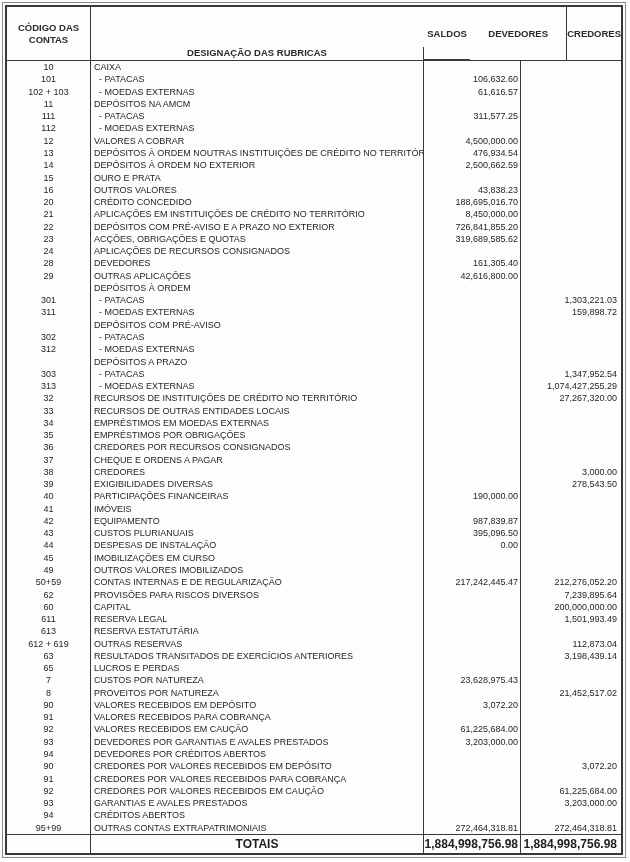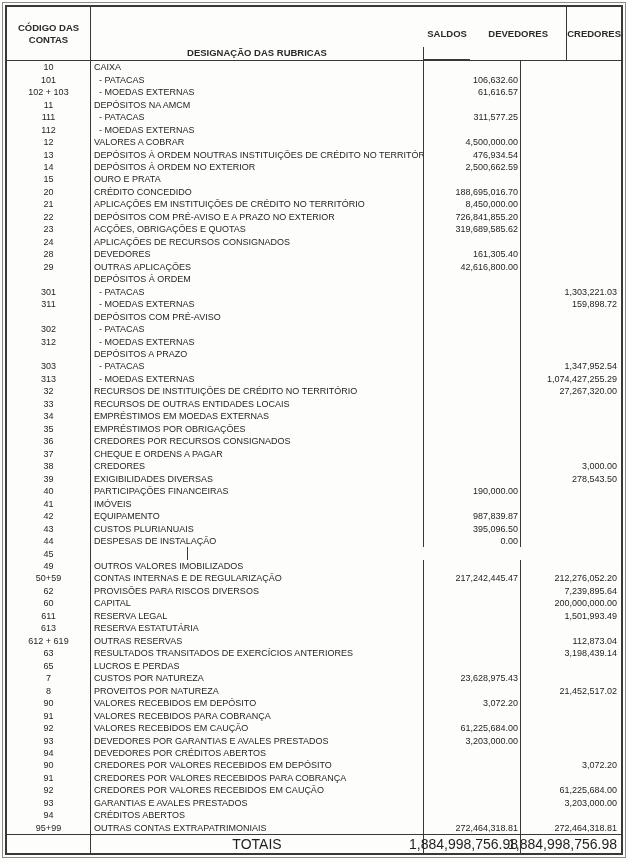--- a/index.html
+++ b/index.html
@@ -146,21 +146,22 @@
     display: flex;
     align-items: center;
     justify-content: flex-end;
     padding-right: 4px;
   }
   
   .tfoot {
     flex: 0 0 18px;
     display: flex;
     border-top: 1.5px solid #383838;
-    font-size: 14px;
+    font-size: 12px;
+    font-weight: bold;
   }
   .tfoot .c-desig {
     justify-content: center;
     padding-left: 0;
   }
 </style>
 </head>
 <body>
 
 <div class="sheet">
@@ -238,20 +239,26 @@
           <div class="c-dev">2,500,662.59</div>
           <div class="c-cred"></div>
         </div>
         <div class="row">
           <div class="c-code">15</div>
           <div class="c-desig">OURO E PRATA</div>
           <div class="c-dev"></div>
           <div class="c-cred"></div>
         </div>
         <div class="row">
+          <div class="c-code">16</div>
+          <div class="c-desig">OUTROS VALORES</div>
+          <div class="c-dev">43,838.23</div>
+          <div class="c-cred"></div>
+        </div>
+        <div class="row">
           <div class="c-code">20</div>
           <div class="c-desig">CRÉDITO CONCEDIDO</div>
           <div class="c-dev">188,695,016.70</div>
           <div class="c-cred"></div>
         </div>
         <div class="row">
           <div class="c-code">21</div>
           <div class="c-desig">APLICAÇÕES EM INSTITUIÇÕES DE CRÉDITO NO TERRITÓRIO</div>
           <div class="c-dev">8,450,000.00</div>
           <div class="c-cred"></div>
@@ -413,20 +420,21 @@
           <div class="c-cred"></div>
         </div>
         <div class="row">
           <div class="c-code">44</div>
           <div class="c-desig">DESPESAS DE INSTALAÇÃO</div>
           <div class="c-dev">0.00</div>
           <div class="c-cred"></div>
         </div>
         <div class="row">
           <div class="c-code">45</div>
+          <div class="c-desig">IMOBILIZAÇÕES EM CURSO</div>
           <div class="c-dev"></div>
           <div class="c-cred"></div>
         </div>
         <div class="row">
           <div class="c-code">49</div>
           <div class="c-desig">OUTROS VALORES IMOBILIZADOS</div>
           <div class="c-dev"></div>
           <div class="c-cred"></div>
         </div>
         <div class="row">

